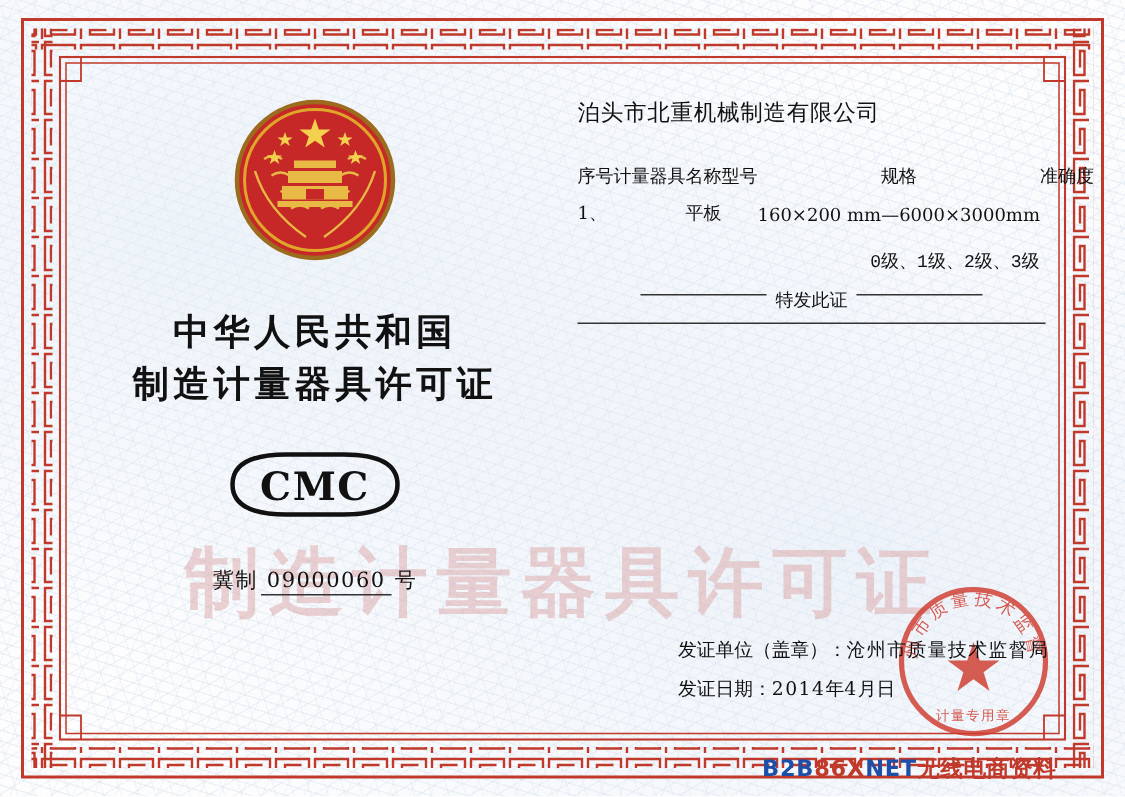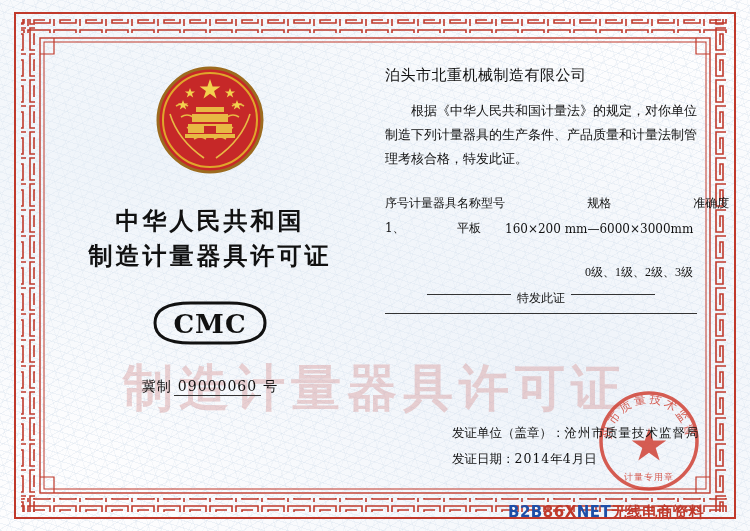--- a/index.html
+++ b/index.html
@@ -132,23 +132,23 @@
     padding: 3px 0;
     text-align: right;
     white-space: nowrap;
   }
   .col-no  { width: 34px; text-align: left !important; }
   .col-name{ width: 92px; }
   .col-model{ width: 40px; }
   .col-spec { width: 110px; }
   .col-acc { width: 54px; }
   .grade-row {
-    margin-top: 24px;
+    margin-top: 12px;
     text-align: right;
-    font-family: Liberation Serif, serif;
+    font-family: Liberation Mono, monospace;
     font-size: 12px;
     padding-right: 4px;
   }
   .blank-row {
     margin-top: 9px;
     text-align: center;
     font-family: "DejaVu Serif", serif;
     font-size: 12px;
     position: relative;
   }
@@ -291,21 +291,20 @@
       </svg>
     </div>
 
     <div class="license-no">
       <span class="lbl">冀制</span><span class="num">09000060</span><span class="lbl">号</span>
     </div>
   </div>
 
   <div class="right-panel">
     <div class="company">泊头市北重机械制造有限公司</div>
-    <div class="statement">根据《中华人民共和国计量法》的规定，对你单位制造下列计量器具的生产条件、产品质量和计量法制管理考核合格，特发此证。</div>
 
     <div class="table-area">
       <table class="tbl">
         <thead>
           <tr>
             <th class="col-no">序号</th>
             <th class="col-name">计量器具名称</th>
             <th class="col-model">型号</th>
             <th class="col-spec">规格</th>
             <th class="col-acc">准确度</th>

